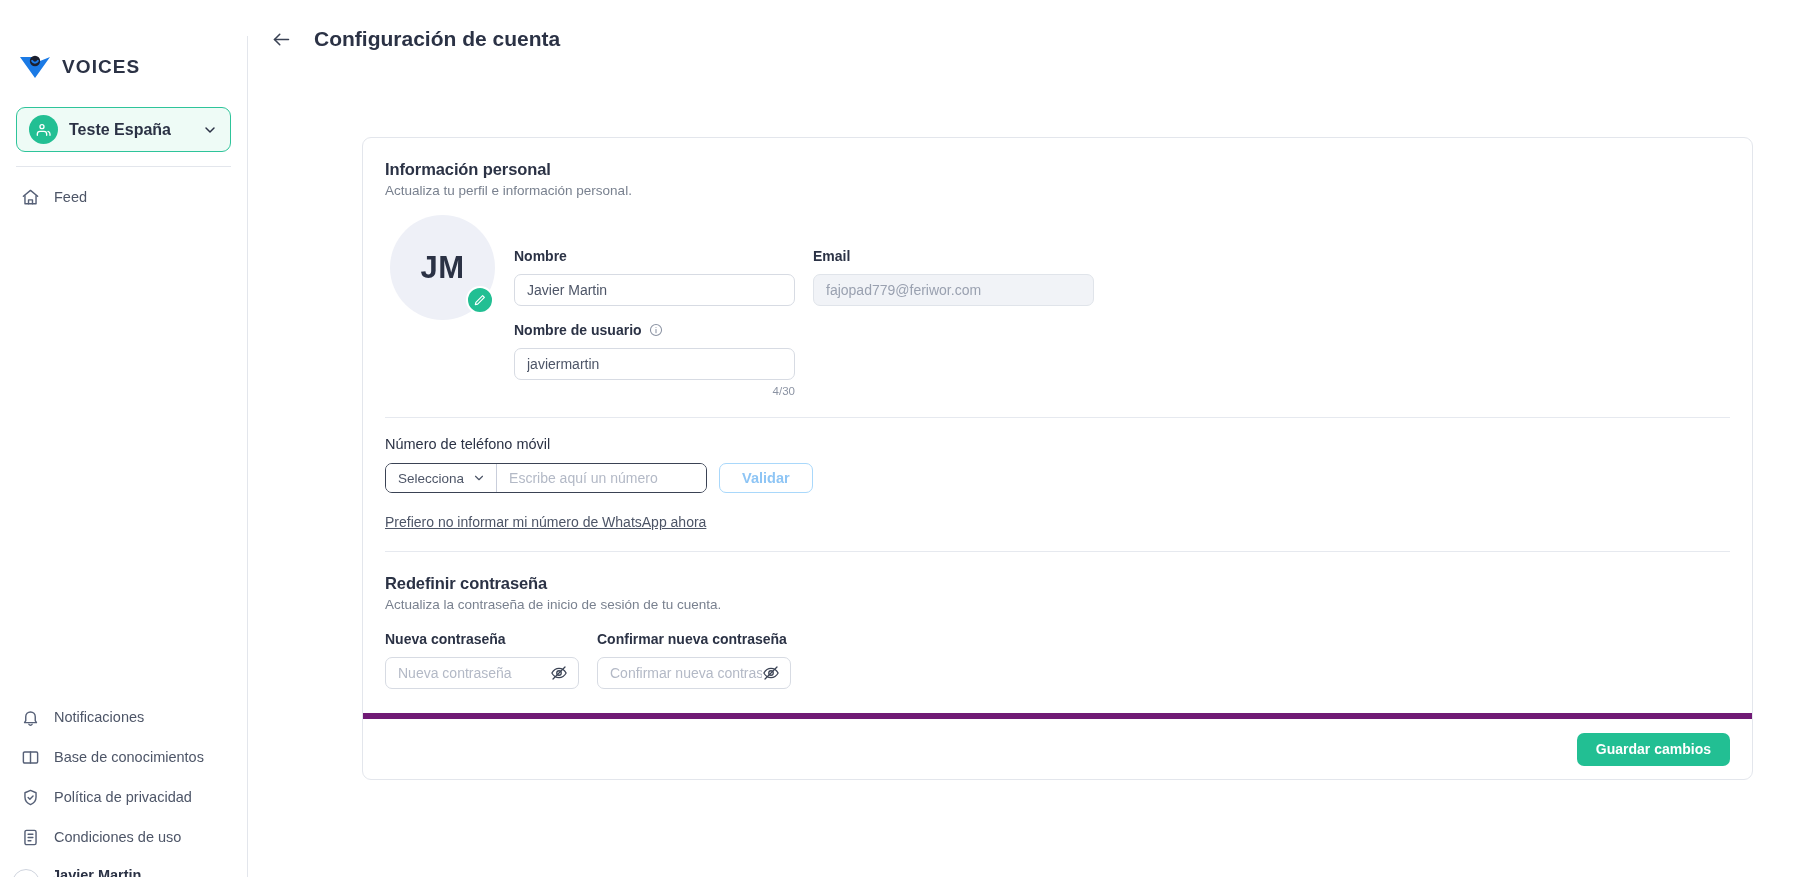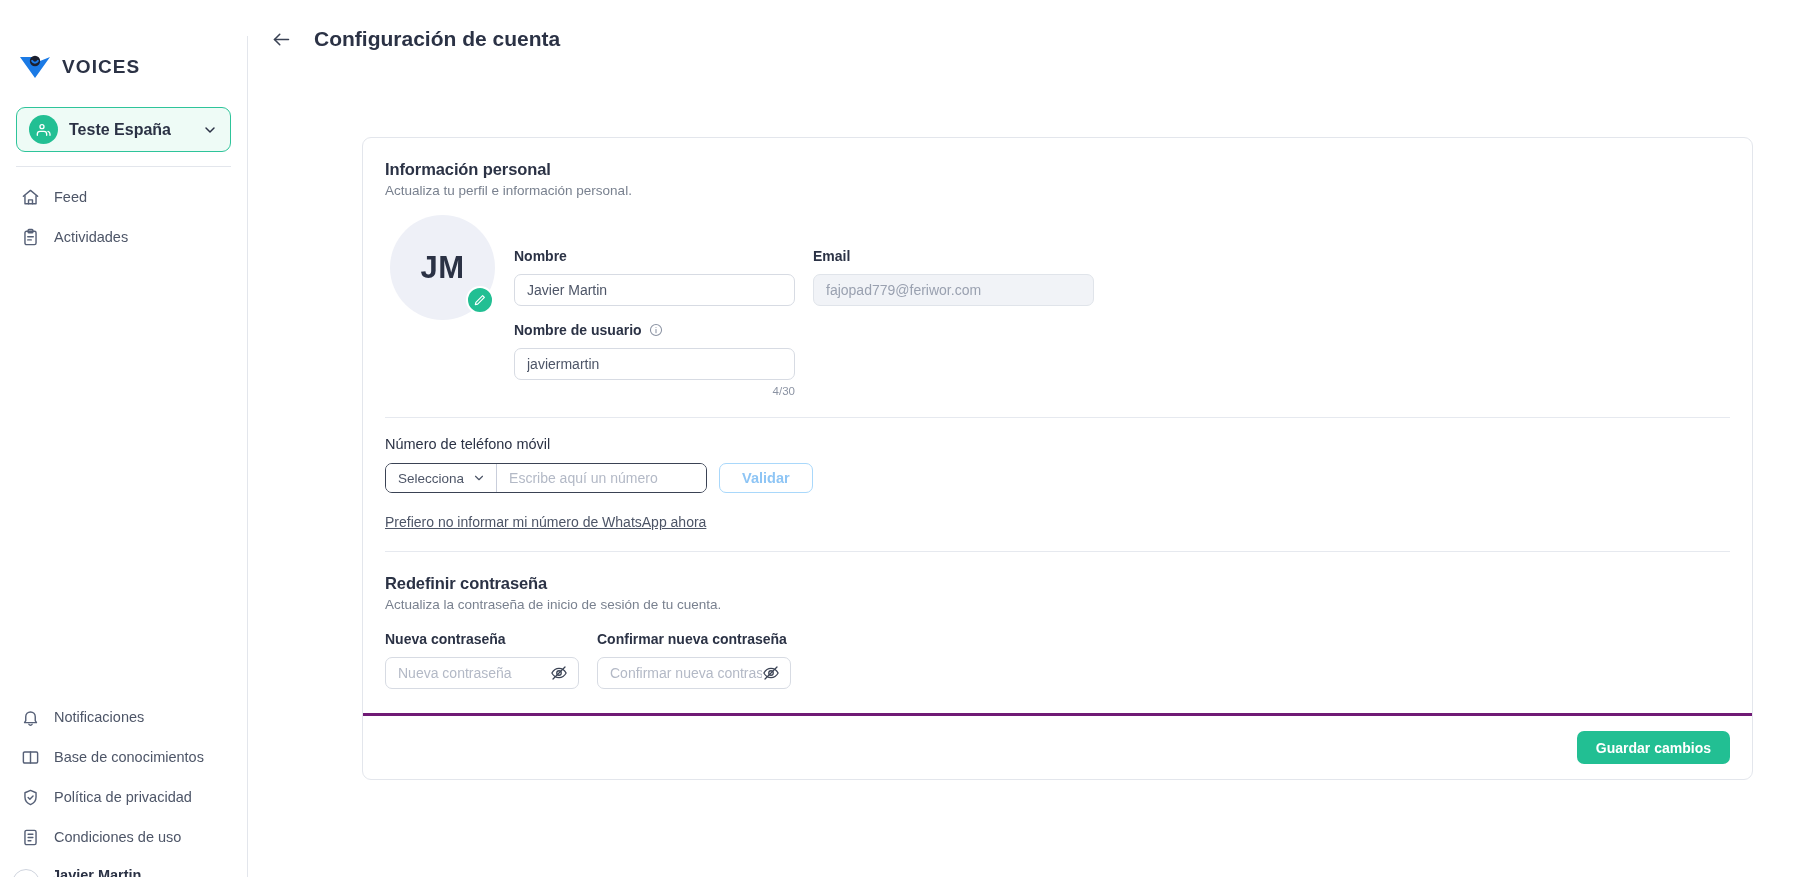--- a/index.html
+++ b/index.html
@@ -315,21 +315,21 @@
     font-family: "Liberation Sans", sans-serif;
     color: #4d5567;
     background: transparent;
     min-width: 0;
   }
   .pwd-wrap input::placeholder { color: #b3b9c6; }
   .eye-btn { color: #3a4254; display: flex; cursor: pointer; flex: 0 0 18px; }
 
   .card-footer {
     margin-top: 24px;
-    border-top: 3px solid #701a75;
+    border-top: 6px solid #701a75;
     height: 66px;
     display: flex;
     align-items: center;
     justify-content: flex-end;
     padding-right: 22px;
   }
   .save-btn {
     height: 33px;
     padding: 0 19px;
     border: none;
@@ -379,31 +379,20 @@
   <nav class="nav-group">
     <div class="nav-item">
       <span class="ic">
         <svg viewBox="0 0 24 24" width="19" height="19" fill="none" stroke="currentColor" stroke-width="1.8" stroke-linecap="round" stroke-linejoin="round">
             <path d="M3 10.5 12 3l9 7.5"></path>
             <path d="M5 9.8V20h14V9.8"></path>
             <path d="M9.5 20v-5h5v5"></path>
           </svg>
       </span>
       <span class="lbl">Feed</span>
-    </div>
-    <div class="nav-item">
-      <span class="ic">
-        <svg viewBox="0 0 24 24" width="19" height="19" fill="none" stroke="currentColor" stroke-width="1.8" stroke-linecap="round" stroke-linejoin="round">
-            <rect x="5" y="4" width="14" height="17" rx="2"></rect>
-            <rect x="9" y="2" width="6" height="4" rx="1"></rect>
-            <line x1="8.5" y1="11" x2="15.5" y2="11"></line>
-            <line x1="8.5" y1="15" x2="13" y2="15"></line>
-          </svg>
-      </span>
-      <span class="lbl">Actividades</span>
     </div>
   </nav>
 
   <div class="nav-bottom">
     <div class="nav-item">
       <span class="ic">
         <svg viewBox="0 0 24 24" width="19" height="19" fill="none" stroke="currentColor" stroke-width="1.8" stroke-linecap="round" stroke-linejoin="round">
             <path d="M18 16V11a6 6 0 1 0-12 0v5l-1.5 2.5h15z"></path>
             <path d="M10 20.5a2.2 2.2 0 0 0 4 0"></path>
           </svg>

